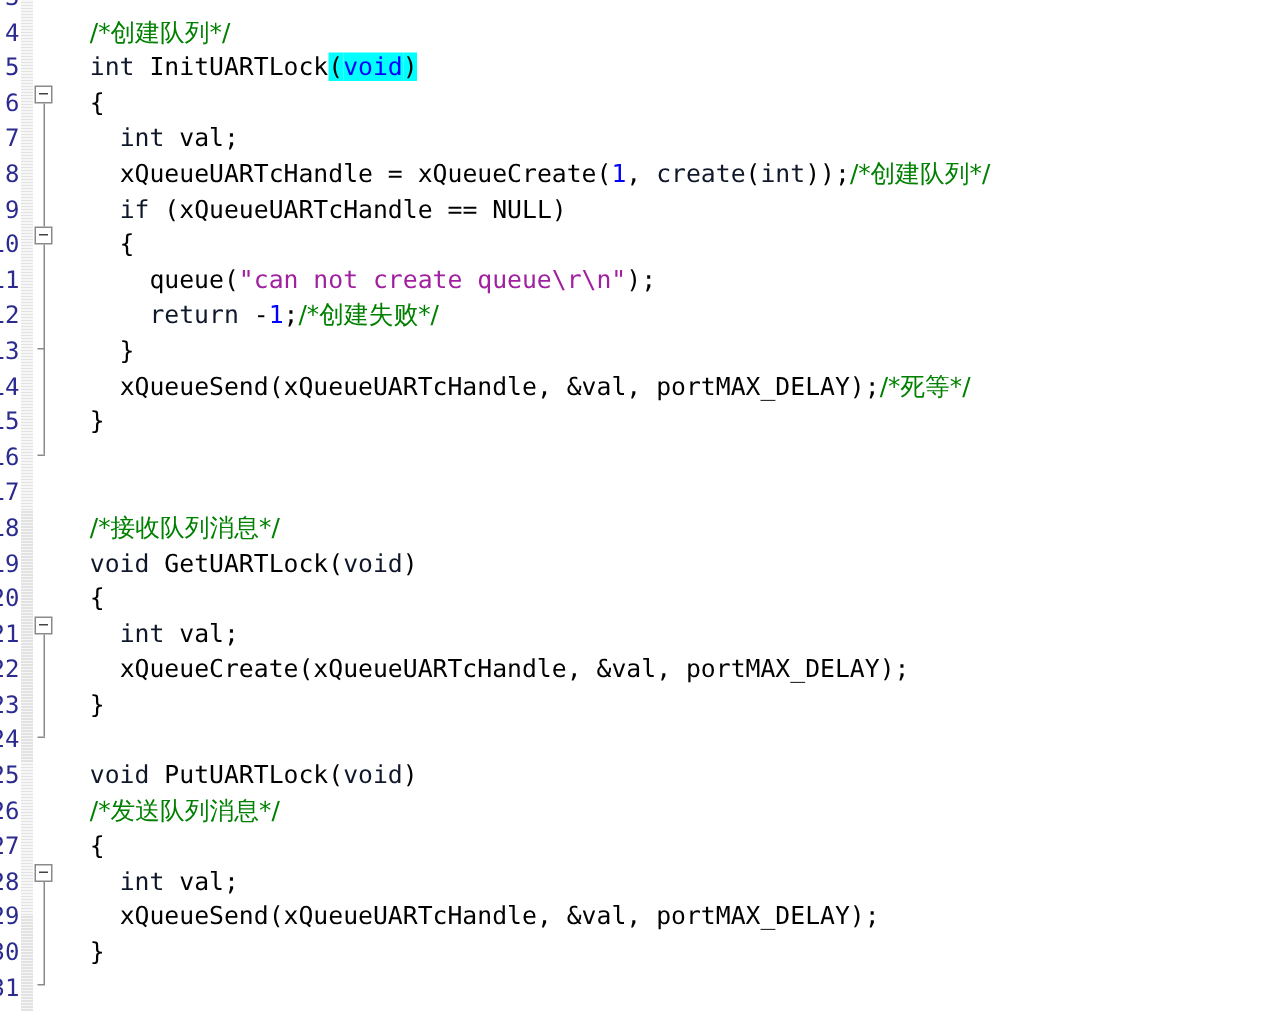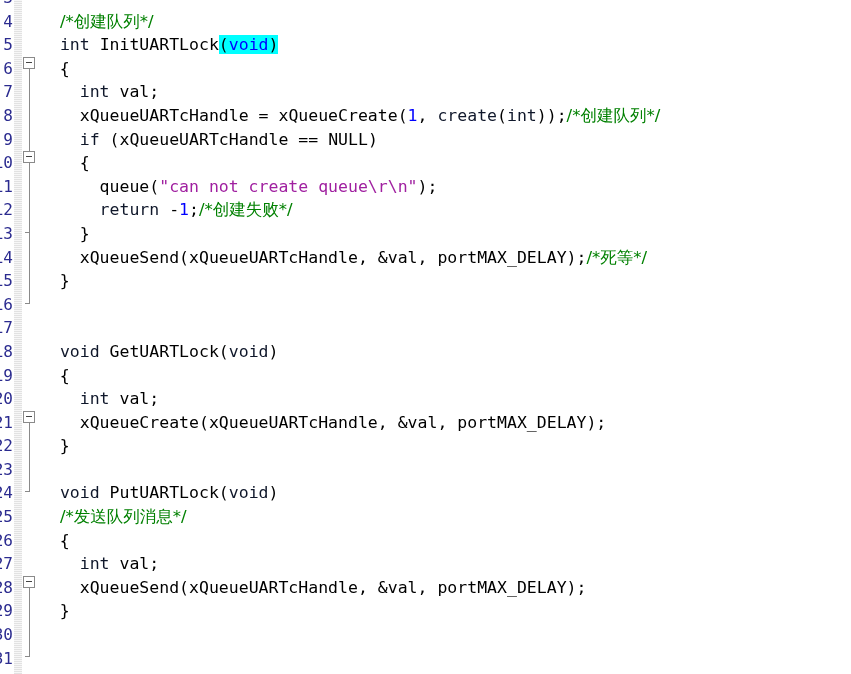--- a/index.html
+++ b/index.html
@@ -135,20 +135,21 @@
         <div class="line">    <span>xQueueUARTcHandle</span> = <span>xQueueCreate</span>(<span class="num">1</span>, <span class="kw">create</span>(<span class="kw">int</span>));<span class="cmt cjk">/*创建队列*/</span></div>
         <div class="line">    <span class="kw">if</span> (<span>xQueueUARTcHandle</span> == <span>NULL</span>)</div>
         <div class="line">    {</div>
         <div class="line">      <span>queue</span>(<span class="str">"can not create queue\r\n"</span>);</div>
         <div class="line">      <span class="kw">return</span> -<span class="num">1</span>;<span class="cmt cjk">/*创建失败*/</span></div>
         <div class="line">    }</div>
         <div class="line">    <span>xQueueSend</span>(<span>xQueueUARTcHandle</span>, &amp;<span>val</span>, <span>portMAX_DELAY</span>);<span class="cmt cjk">/*死等*/</span></div>
         <div class="line">  }</div>
         <div class="line">&nbsp;</div>
         <div class="line">&nbsp;</div>
+        <div class="line">  <span class="cmt cjk">/*接收队列消息*/</span></div>
         <div class="line">  <span class="kw">void</span> <span>GetUARTLock</span>(<span class="kw">void</span>)</div>
         <div class="line">  {</div>
         <div class="line">    <span class="kw">int</span> <span>val</span>;</div>
         <div class="line">    <span>xQueueCreate</span>(<span>xQueueUARTcHandle</span>, &amp;<span>val</span>, <span>portMAX_DELAY</span>);</div>
         <div class="line">  }</div>
         <div class="line">&nbsp;</div>
         <div class="line">  <span class="kw">void</span> <span>PutUARTLock</span>(<span class="kw">void</span>)</div>
         <div class="line">  <span class="cmt cjk">/*发送队列消息*/</span></div>
         <div class="line">  {</div>
         <div class="line">    <span class="kw">int</span> <span>val</span>;</div>

